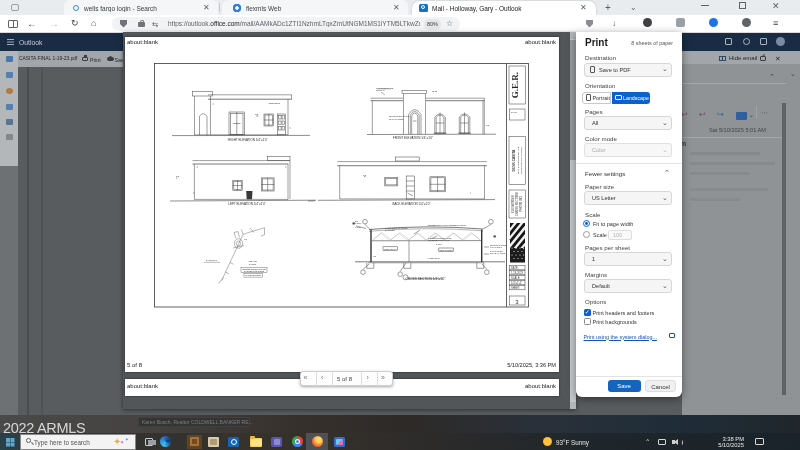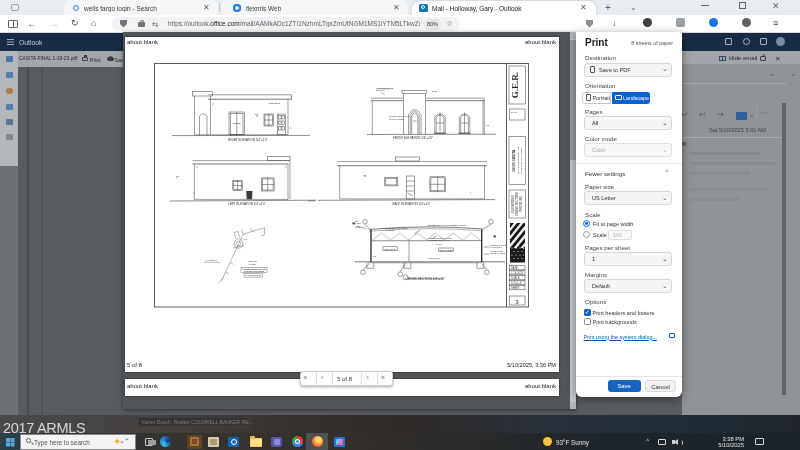--- a/index.html
+++ b/index.html
@@ -482,21 +482,21 @@
 <div class="abs" style="left:592.5px;top:319px;font-size:5.5px;color:#333;">Print backgrounds</div>
 <div class="abs" style="left:583.5px;top:333.5px;font-size:5.4px;color:#1156b4;text-decoration:underline;">Print using the system dialog...</div>
 <div class="abs" style="left:669px;top:332.5px;width:5.5px;height:5.5px;border:1px solid #1156b4;border-radius:1px;"></div>
 <div class="abs" style="left:576px;top:376px;width:106px;height:1px;background:#e2e2e2;"></div>
 <div class="abs" style="left:607.5px;top:380px;width:33px;height:12px;background:#1565c0;border-radius:3px;text-align:center;font-size:6px;color:#fff;line-height:12px;">Save</div>
 <div class="abs" style="left:645px;top:380px;width:31px;height:12px;background:#f1f1f1;border:1px solid #dcdcdc;border-radius:3px;text-align:center;font-size:6px;color:#333;line-height:12px;">Cancel</div>
 
 <div class="abs" style="left:0;top:415px;width:800px;height:18px;background:linear-gradient(90deg,#4a4a4a 0%,#454240 18%,#38322e 35%,#2e2a27 50%,#29303a 68%,#1f2d38 85%,#20262b 100%);"></div>
 <div class="abs" style="left:138px;top:417px;width:112px;height:10px;background:#343434;border:1px solid #404040;"></div>
 <div class="abs" style="left:142px;top:419px;font-size:5px;color:#7e7e7e;white-space:nowrap;">Karen Busch, Realtor COLDWELL BANKER RE...</div>
-<div class="abs" style="left:3px;top:419.5px;font-size:14.5px;color:#d6d6d6;letter-spacing:-0.3px;">2017 ARMLS</div>
+<div class="abs" style="left:3px;top:419.5px;font-size:14.5px;color:#d6d6d6;letter-spacing:-0.3px;">2022 ARMLS</div>
 
 <div class="abs" style="left:0;top:433px;width:800px;height:17px;background:linear-gradient(90deg,#29414a 0%,#333230 12%,#36322d 30%,#322e2a 45%,#2a2a2a 58%,#1e262b 75%,#1b232a 100%);"></div>
 <div class="abs" style="left:6px;top:438px;width:3.5px;height:3.5px;background:#5ba7d4;box-shadow:4.5px 0 0 #5ba7d4, 0 4.5px 0 #5ba7d4, 4.5px 4.5px 0 #5ba7d4;"></div>
 <div class="abs" style="left:20px;top:434px;width:116px;height:15.5px;background:#f3f3f3;border:1px solid #888;"></div>
 <div class="abs" style="left:26px;top:438px;width:4.5px;height:4.5px;border:1px solid #666;border-radius:50%;"></div>
 <div class="abs" style="left:30.5px;top:443px;width:3px;height:1px;background:#666;transform:rotate(45deg);"></div>
 <div class="abs" style="left:34px;top:438.5px;font-size:6.3px;color:#555;">Type here to search</div>
 <div class="abs" style="left:113px;top:435.5px;font-size:10px;color:#e8b13d;">✦</div>
 <div class="abs" style="left:120px;top:439px;font-size:5px;color:#d46a9a;">✦</div>
 <div class="abs" style="left:125px;top:436.5px;font-size:4.5px;color:#4a90d9;">✦</div>

